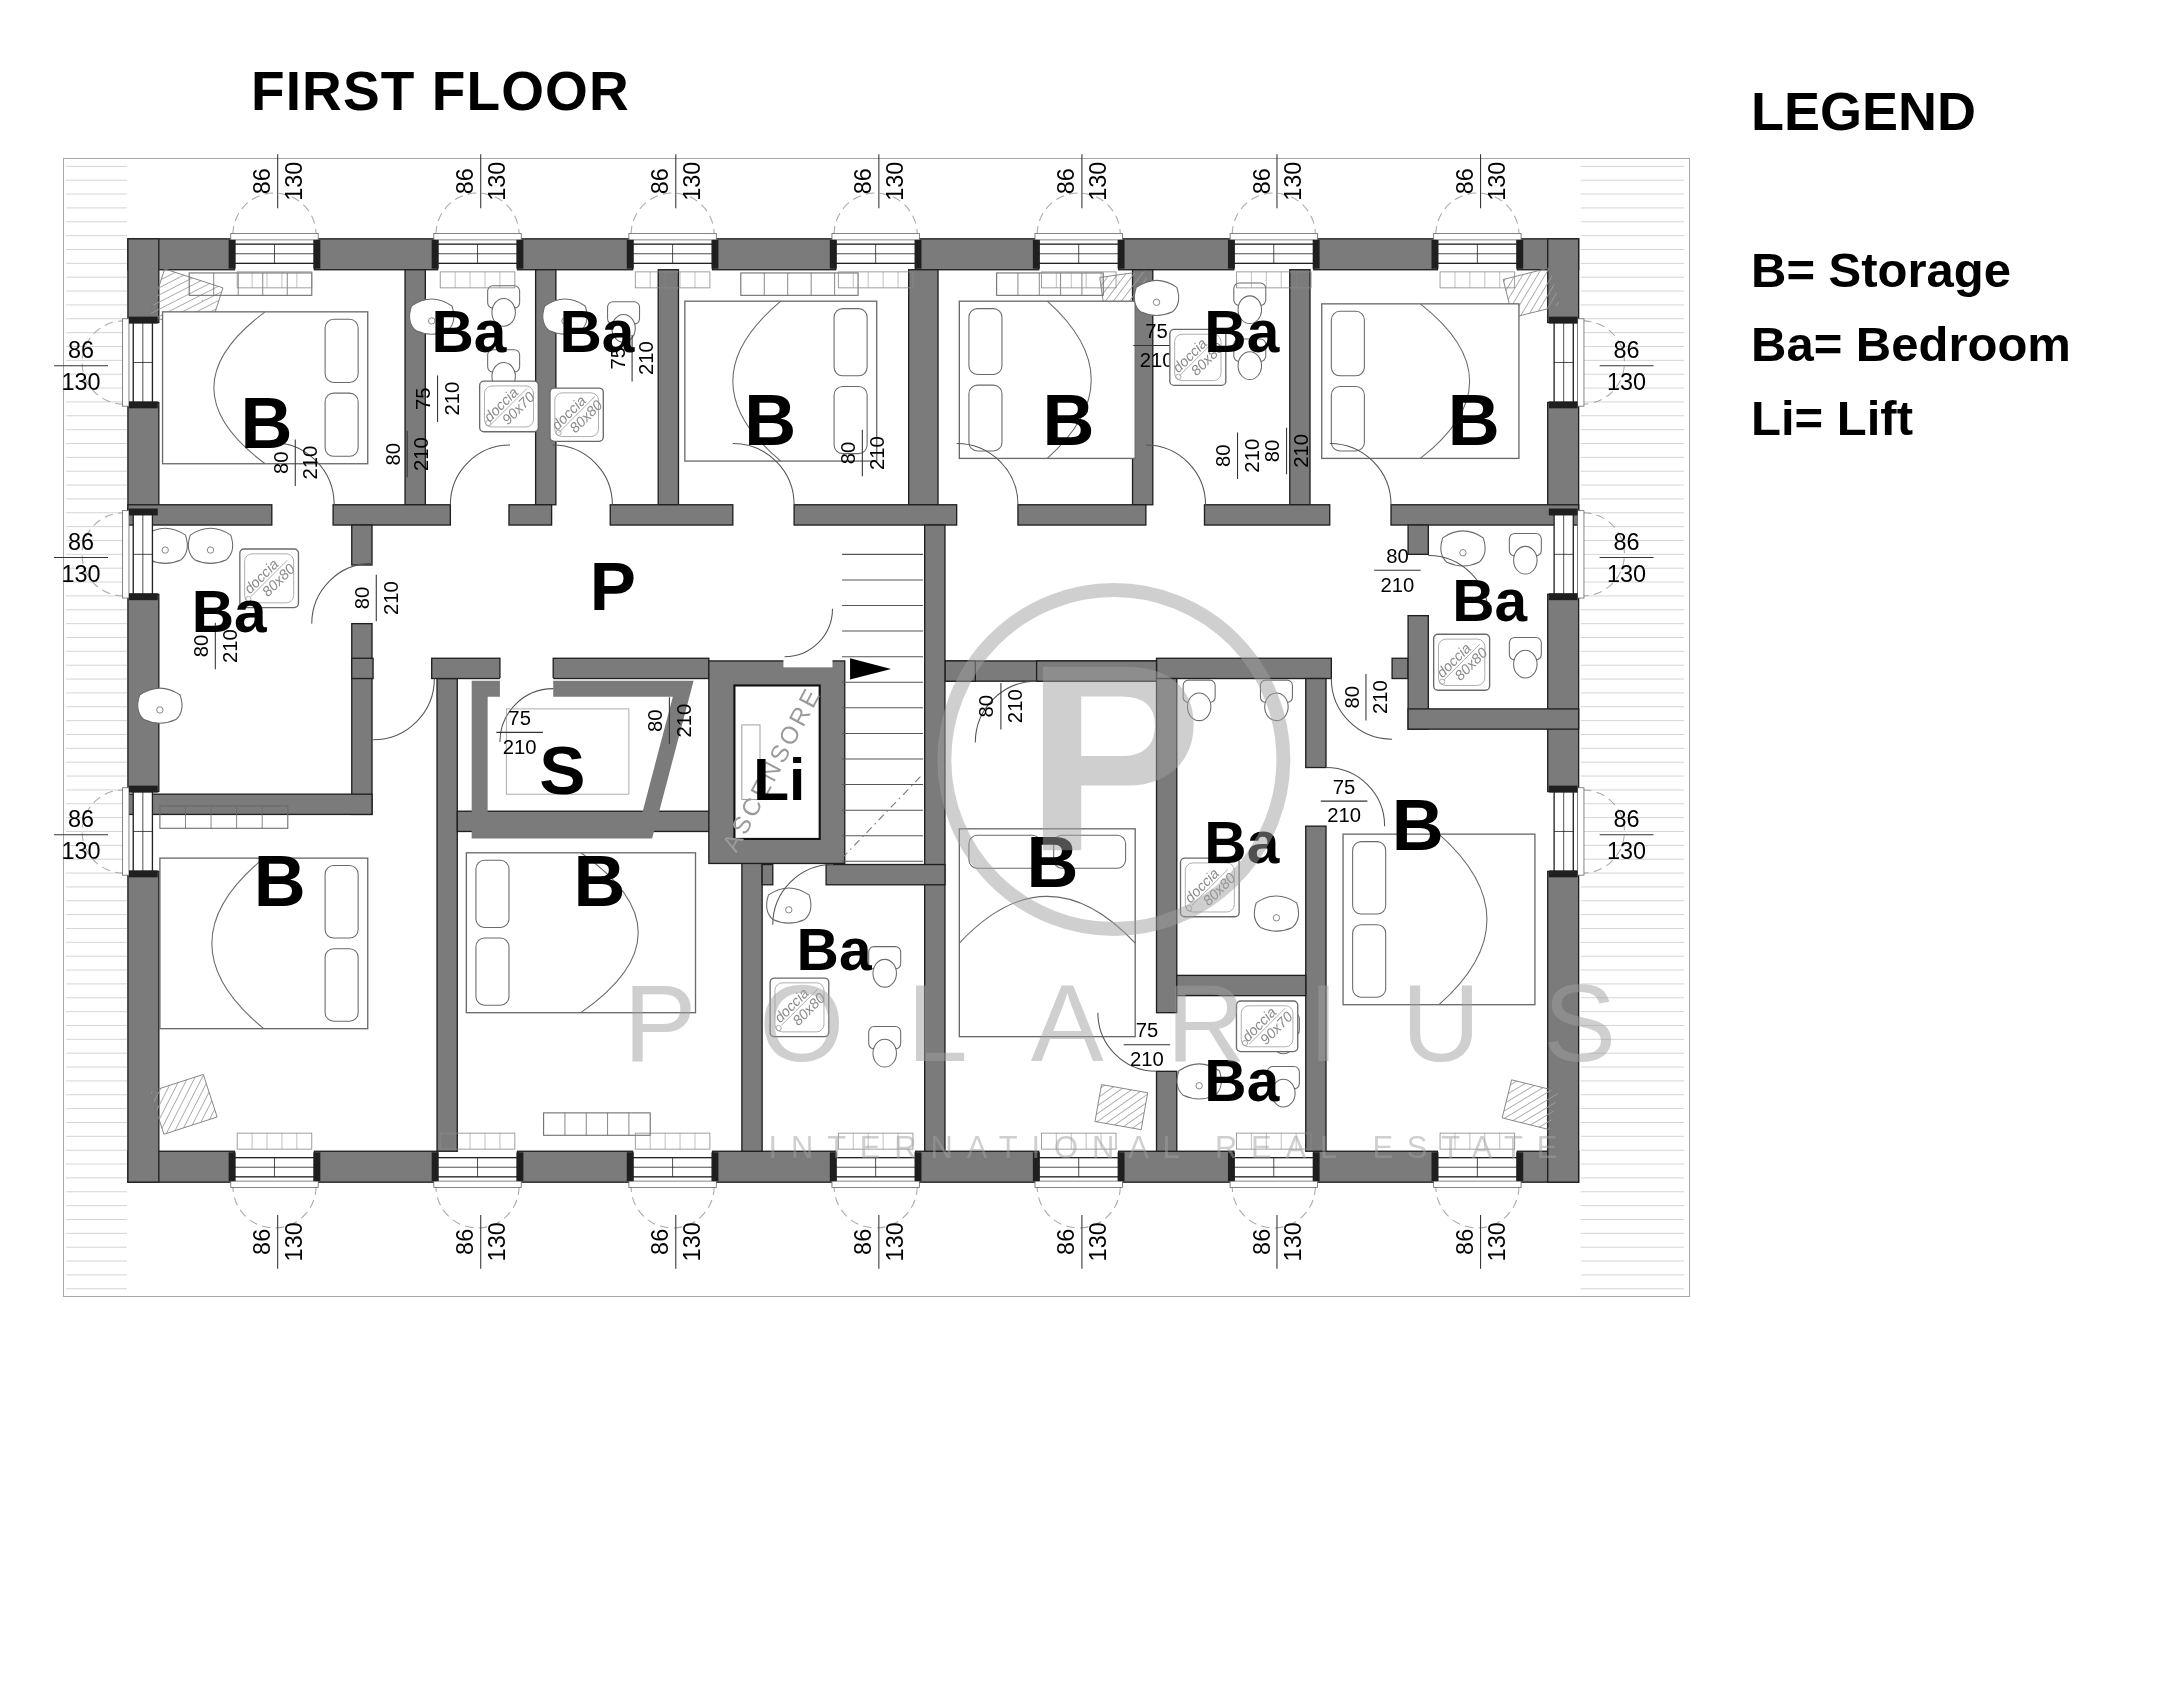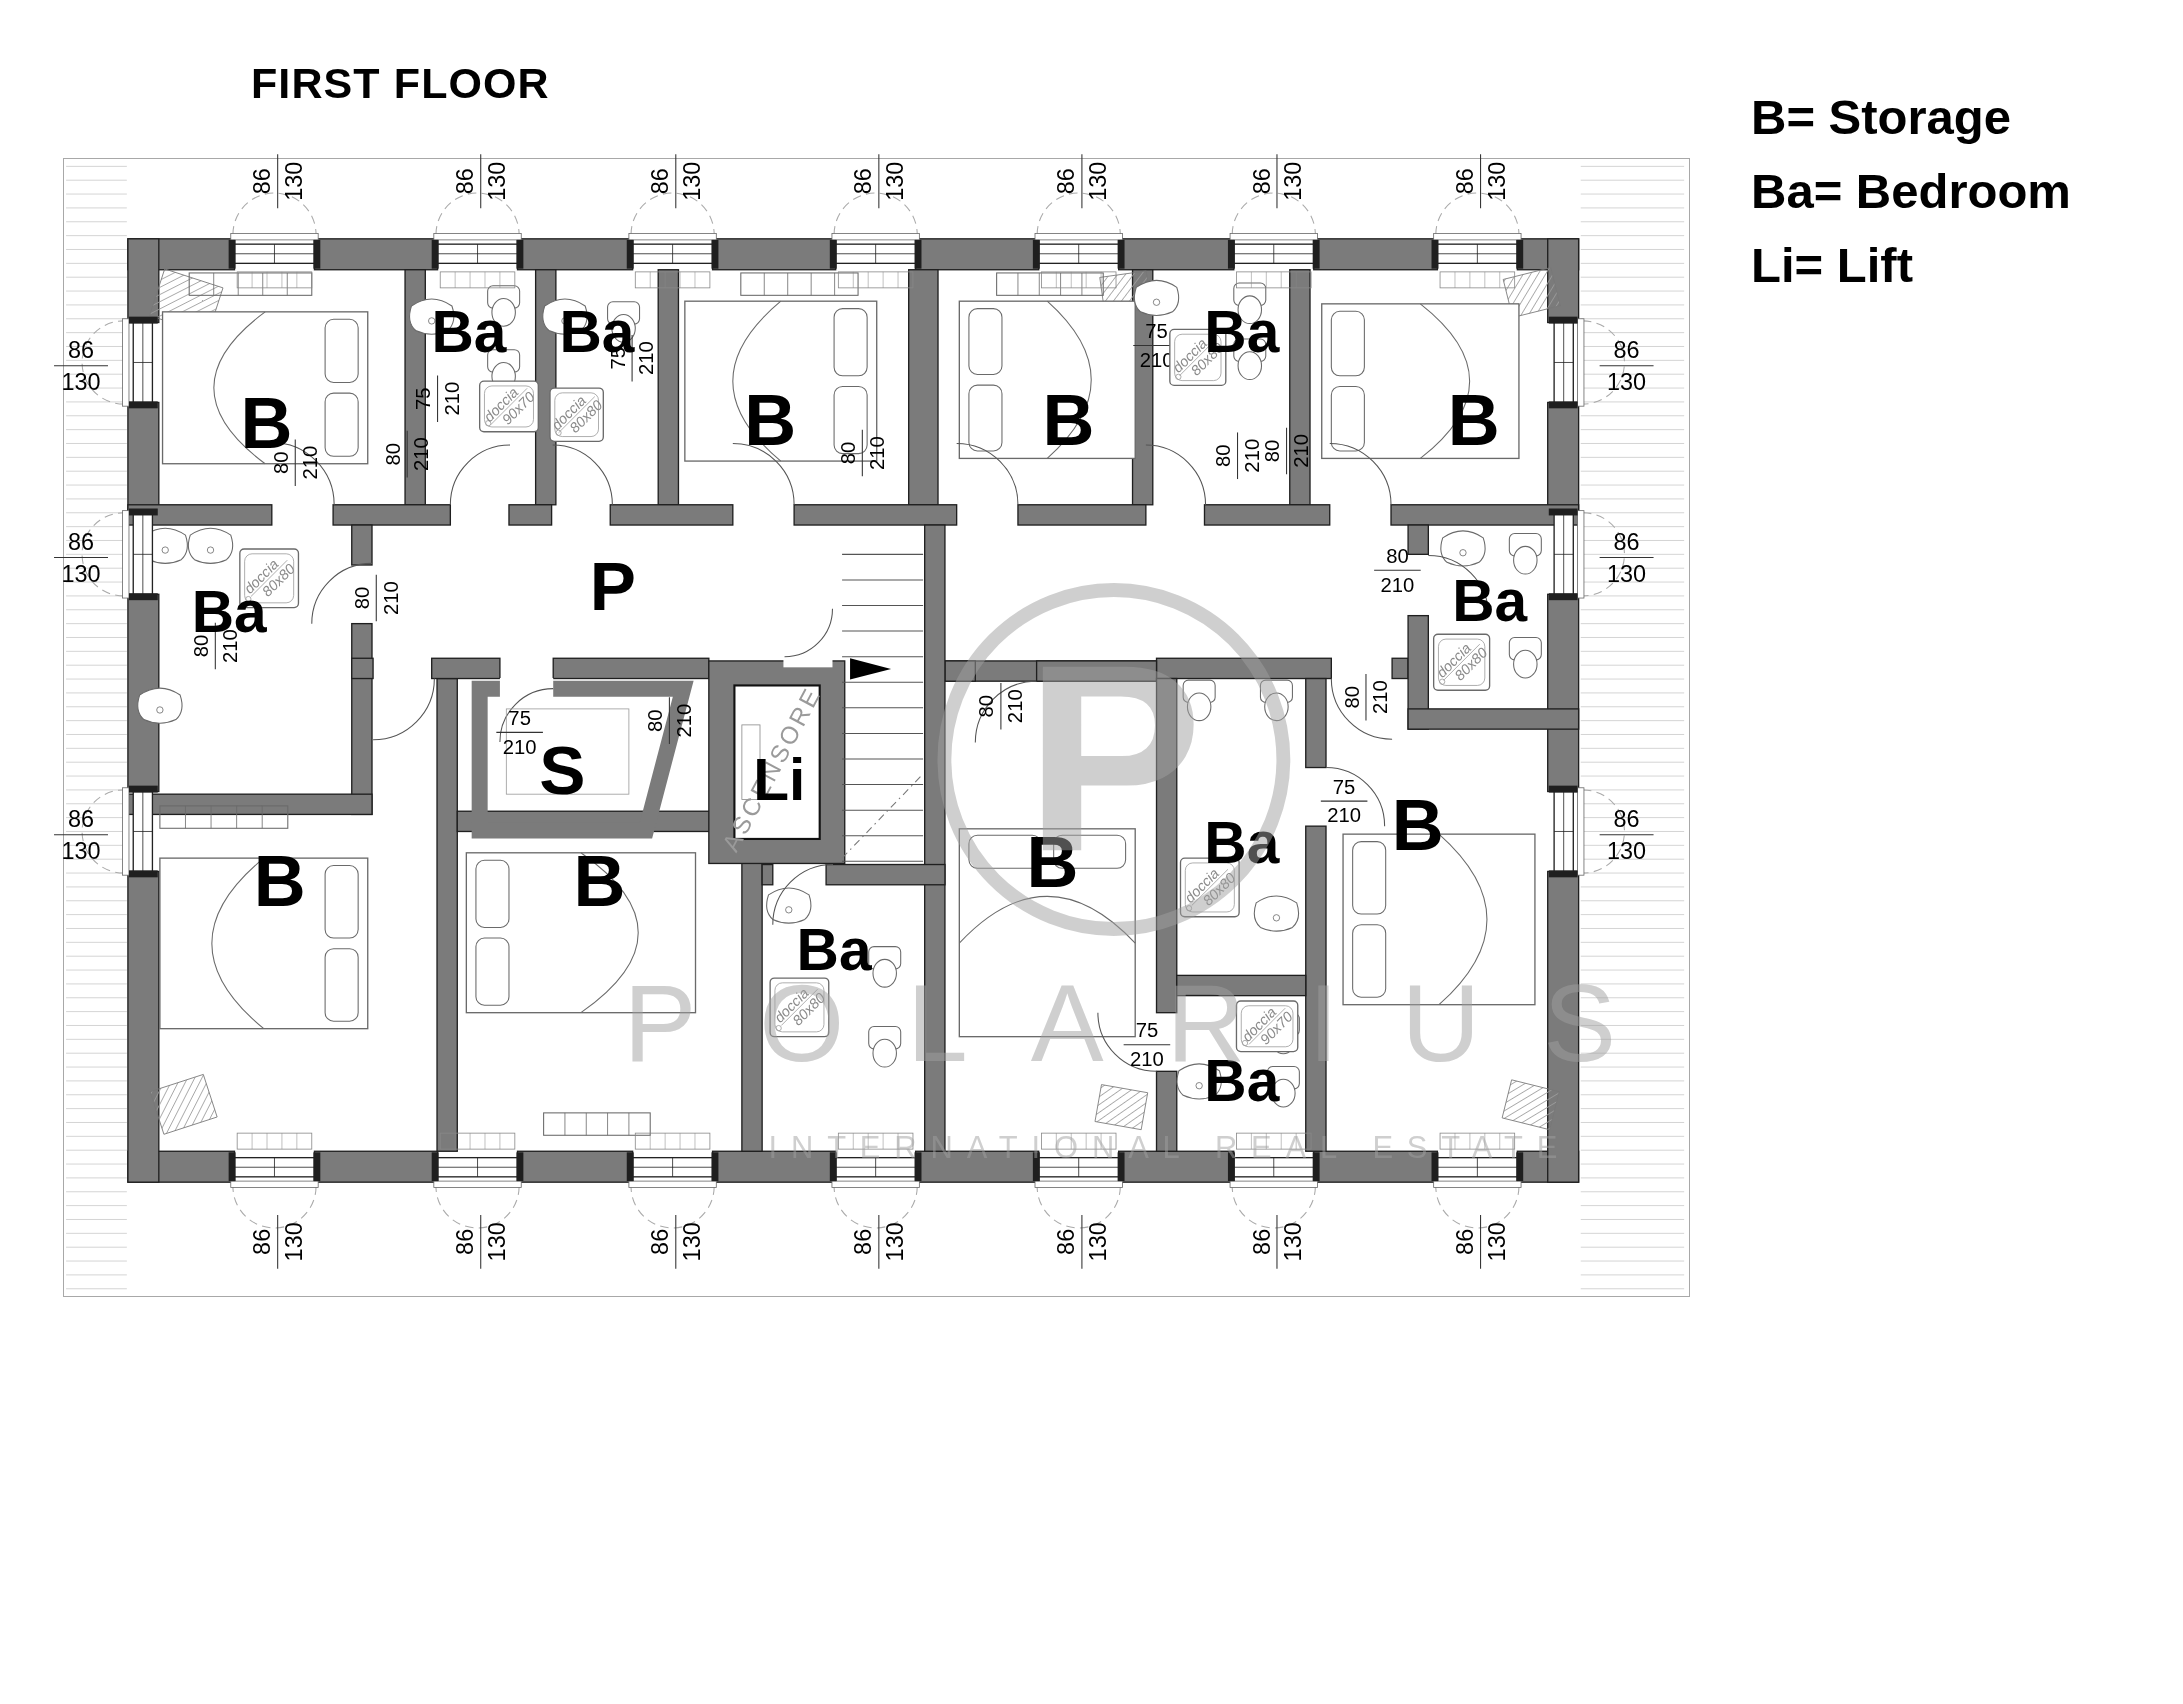--- a/index.html
+++ b/index.html
@@ -1,31 +1,32 @@
 <!DOCTYPE html>
 <html style="font-size:8.5px"><head>
 <meta charset="utf-8">
 <style>
   html,body{margin:0;padding:0;background:#ffffff;}
   body{width:2183px;height:1704px;position:relative;font-family:"Liberation Sans",sans-serif;overflow:hidden;}
   .abs{position:absolute;}
-  #title{left:251px;top:59px;font-size:43px;font-weight:bold;color:#000;letter-spacing:1.1px;}
+  #title{left:251px;top:59px;font-size:55px;font-weight:bold;color:#000;letter-spacing:1.1px;}
   #legend{left:1751px;top:80px;}
   #legend .lg-head{font-size:54px;font-weight:bold;margin-bottom:91px;}
   #legend .lg-entry{font-size:49px;font-weight:bold;line-height:74px;white-space:nowrap;}
   #plan-frame{left:63px;top:158px;width:1625px;height:1137px;border:1.1px solid #a8a8a8;background:#fff;}
   svg{position:absolute;left:0;top:0;}
   svg text{font-family:"Liberation Sans",sans-serif;}
 </style>
 </head>
 <body>
 
 <div class="abs" id="title">FIRST FLOOR</div>
 
 <div class="abs" id="legend">
+  <div class="lg-head">LEGEND</div>
   <div class="lg-entry">B= Storage</div>
   <div class="lg-entry">Ba= Bedroom</div>
   <div class="lg-entry">Li= Lift</div>
 </div>
 
 <div class="abs" id="plan-frame"></div>
 
 <svg id="plan" width="2183" height="1704" viewBox="0 0 4096 3197">
     <g>
       <line x1="124" y1="312" x2="238" y2="312" stroke="#c9c9c9" stroke-width="1.5"></line>

